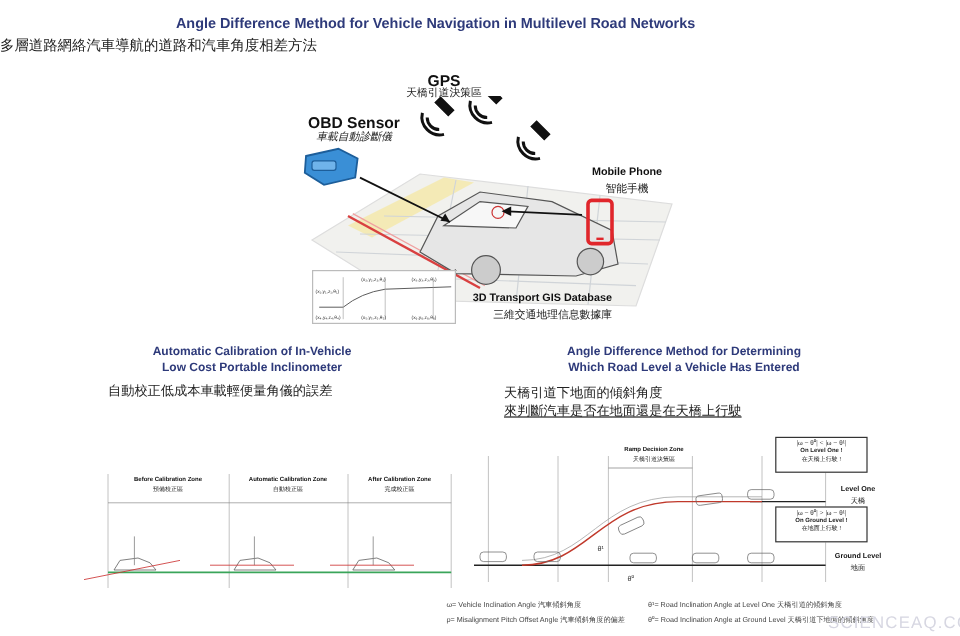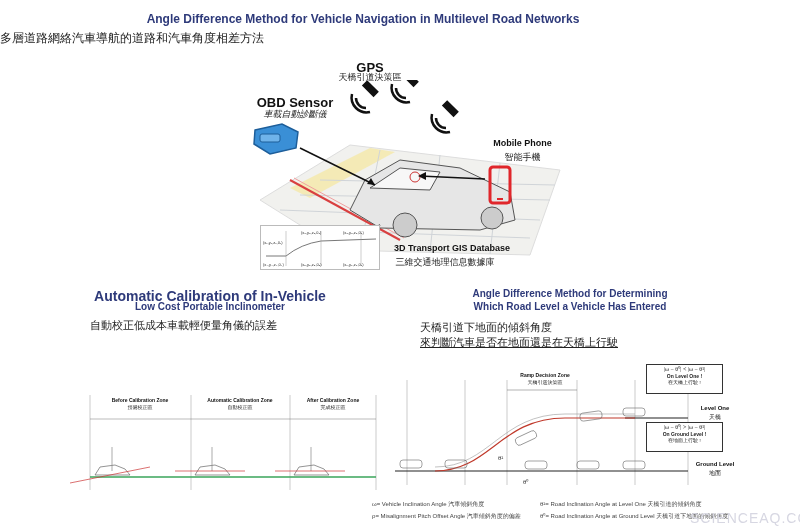--- a/index.html
+++ b/index.html
@@ -95,24 +95,24 @@
       <line x1="100" y1="5" x2="100" y2="40" stroke="#999" stroke-width="0.5"></line>
     </svg>
     <span class="abs tiny" style="left:2px;top:14px;font-size:4px;">(x₁,y₁,z₁,θ₁)</span>
     <span class="abs tiny" style="left:40px;top:4px;font-size:4px;">(x₂,y₂,z₂,θ₂)</span>
     <span class="abs tiny" style="left:82px;top:4px;font-size:4px;">(x₃,y₃,z₃,θ₃)</span>
     <span class="abs tiny" style="left:2px;top:36px;font-size:4px;">(x₄,y₄,z₄,θ₄)</span>
     <span class="abs tiny" style="left:40px;top:36px;font-size:4px;">(x₅,y₅,z₅,θ₅)</span>
     <span class="abs tiny" style="left:82px;top:36px;font-size:4px;">(x₆,y₆,z₆,θ₆)</span>
   </div>
   <div class="abs lbl-en" style="left:150px;top:183px;width:130px;font-size:9px;text-align:right;">3D Transport GIS Database</div>
-  <div class="abs lbl-zh" style="left:150px;top:196px;width:130px;font-size:9px;text-align:center;">三維交通地理信息數據庫</div>
+  <div class="abs lbl-zh" style="left:150px;top:196px;width:130px;font-size:9px;text-align:right;">三維交通地理信息數據庫</div>
 </div>
 
-<div class="abs en-title" style="left:90px;top:288px;width:240px;font-size:14px;">Automatic Calibration of In-Vehicle</div>
+<div class="abs en-title" style="left:90px;top:288px;width:240px;font-size:10px;">Automatic Calibration of In-Vehicle</div>
 <div class="abs en-title" style="left:90px;top:301px;width:240px;font-size:10px;">Low Cost Portable Inclinometer</div>
 <div class="abs zh" style="left:90px;top:318px;width:240px;font-size:11px;">自動校正低成本車載輕便量角儀的誤差</div>
 
 <svg class="abs" style="left:60px;top:395px;" width="340" height="95">
   <g stroke="#aaa" stroke-width="0.6">
     <line x1="30" y1="0" x2="30" y2="95"></line>
       <line x1="131" y1="0" x2="131" y2="95"></line>
     <line x1="230" y1="0" x2="230" y2="95"></line>
       <line x1="316" y1="0" x2="316" y2="95"></line>
   </g>

